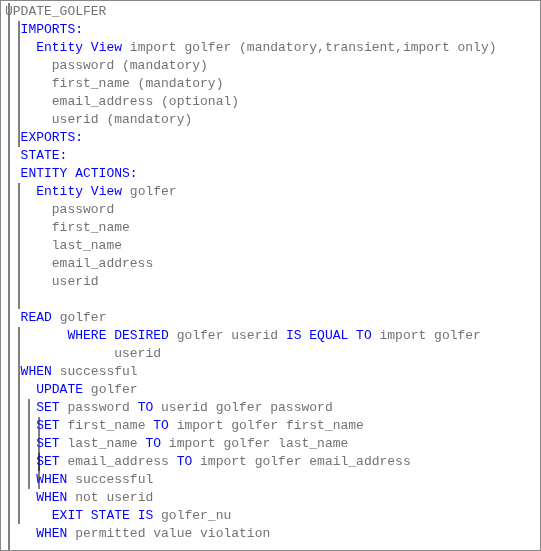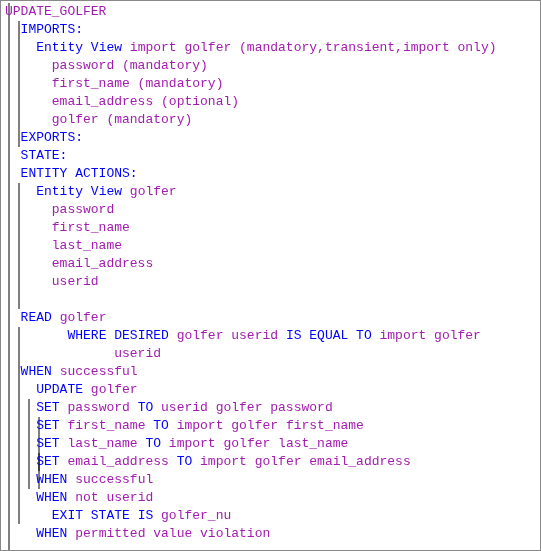--- a/index.html
+++ b/index.html
@@ -35,21 +35,21 @@
       padding: 0 4px;
       height: 18px;
       position: relative;
     }
 
     .keyword-blue {
       color: #0000ff;
     }
 
     .text-black {
-      color: #a21caf;
+      color: #737373;
     }
 
     svg.brackets-overlay {
       position: absolute;
       top: 0;
       left: 0;
       pointer-events: none;
     }
   </style>
 </head>
@@ -78,21 +78,21 @@
 
     <line x1="18" y1="488" x2="18" y2="523" stroke="#000" stroke-width="1"></line>
   </svg>
   <div id="code-lines">
       <div class="code-line"><span class="text-black">UPDATE_GOLFER</span></div>
       <div class="code-line"><span class="keyword-blue">  IMPORTS:</span></div>
       <div class="code-line"><span class="text-black">    </span><span class="keyword-blue">Entity View</span><span class="text-black"> import golfer (mandatory,transient,import only)</span></div>
       <div class="code-line"><span class="text-black">      password (mandatory)</span></div>
       <div class="code-line"><span class="text-black">      first_name (mandatory)</span></div>
       <div class="code-line"><span class="text-black">      email_address (optional)</span></div>
-      <div class="code-line"><span class="text-black">      golfer (mandatory)</span></div>
+      <div class="code-line"><span class="text-black">      userid (mandatory)</span></div>
       <div class="code-line"><span class="keyword-blue">  EXPORTS:</span></div>
       <div class="code-line"><span class="keyword-blue">  STATE:</span></div>
       <div class="code-line"><span class="keyword-blue">  ENTITY ACTIONS:</span></div>
       <div class="code-line"><span class="text-black">    </span><span class="keyword-blue">Entity View</span><span class="text-black"> golfer</span></div>
       <div class="code-line"><span class="text-black">      password</span></div>
       <div class="code-line"><span class="text-black">      first_name</span></div>
       <div class="code-line"><span class="text-black">      last_name</span></div>
       <div class="code-line"><span class="text-black">      email_address</span></div>
       <div class="code-line"><span class="text-black">      userid</span></div>
       <div class="code-line">&nbsp;</div>

